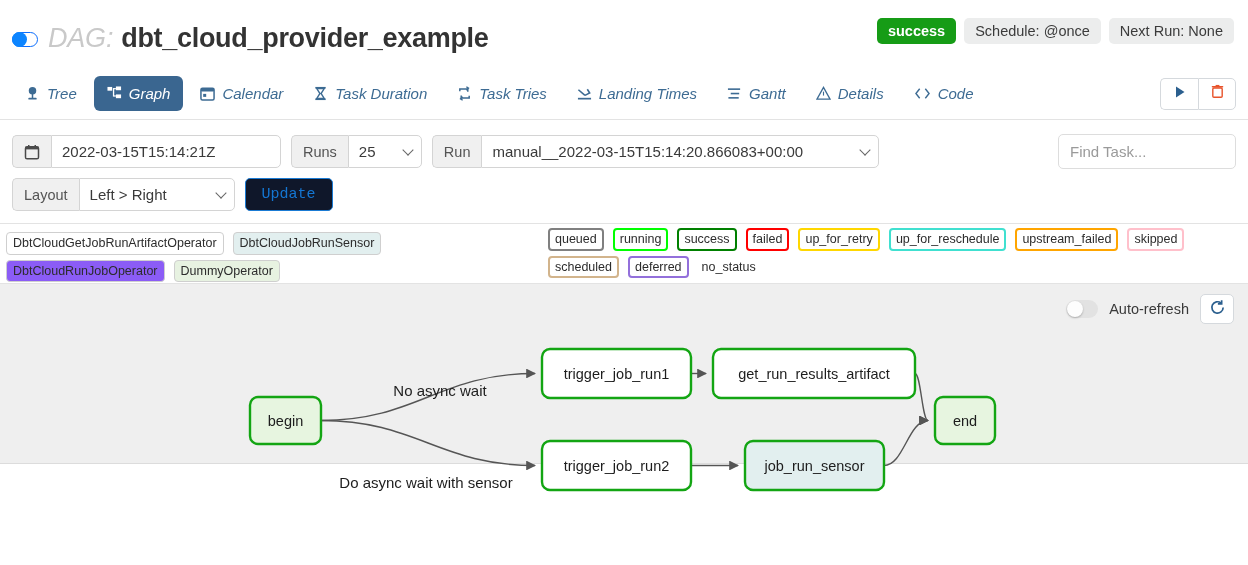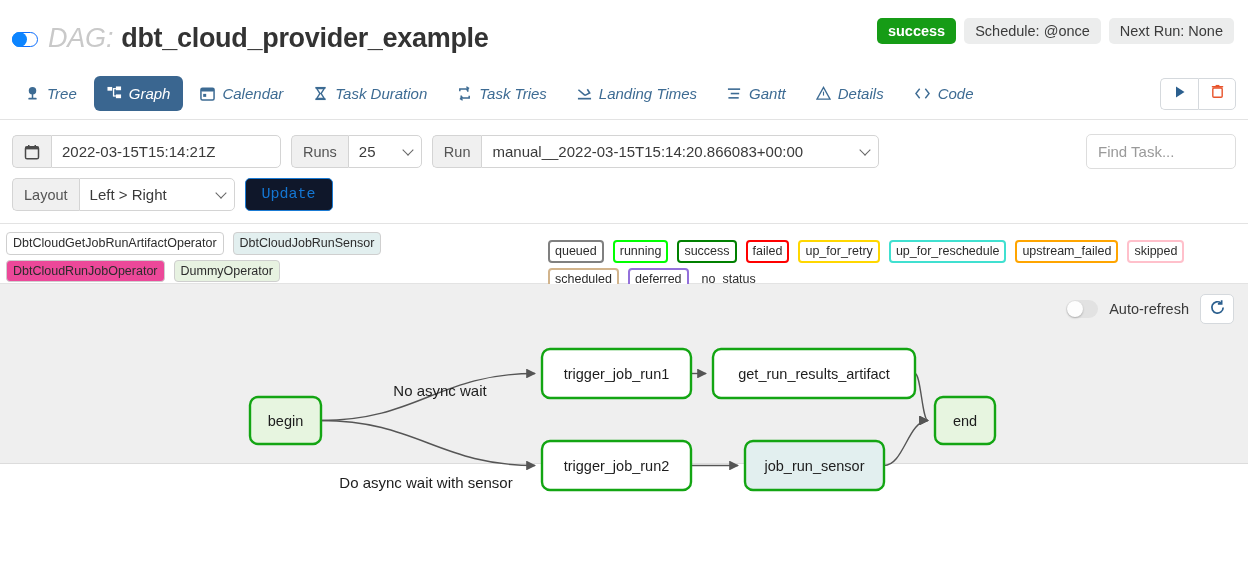--- a/index.html
+++ b/index.html
@@ -93,30 +93,30 @@
   .date-input { width:230px; border-radius:0 5px 5px 0; }
   .runs-sel   { width:74px; border-radius:0 5px 5px 0; }
   .run-sel    { width:398px; border-radius:0 5px 5px 0; }
   .layout-sel { width:156px; border-radius:0 5px 5px 0; }
   .btn-update {
     border:1px solid #1a7bd4; color:#1476d2; background:#0f172a;
     font-size:15px; border-radius:5px; padding:7px 16px; margin-left:10px; cursor:pointer;
     font-family:Liberation Mono, monospace;
   }
   .find-task {
-    margin-left:auto; width:150px; border:1px solid #dddddd; border-radius:5px;
+    margin-left:auto; width:178px; border:1px solid #dddddd; border-radius:5px;
     background:#fff; padding:8px 11px; font-size:15px; color:#9a9a9a;
     font-family:"Liberation Sans", sans-serif;
   }
   .find-task::placeholder{ color:#9a9a9a; }
 
   
   .legend { padding: 8px 6px 8px 6px; border-bottom:1px solid #e3e3e3; position:relative; height:60px;}
   .legend-ops { position:absolute; left:6px; top:8px; width:540px; display:flex; flex-wrap:wrap; gap:5px 9px;}
-  .legend-states { position:absolute; left:548px; top:16px; right:6px; display:flex; flex-wrap:wrap; gap:5px 9px; align-items:flex-start;}
+  .legend-states { position:absolute; left:548px; top:4px; right:6px; display:flex; flex-wrap:wrap; gap:5px 9px; align-items:flex-start;}
   .chip {
     font-size:12.5px; line-height:1; padding:4px 6px; border-radius:4px;
     border:1px solid #cfcfcf; background:#fff; color:#2c2c2c; white-space:nowrap;
     font-family:"Liberation Sans", sans-serif;
   }
   .chip.state { border-width:2px; padding:3px 5px; }
   .chip.plain { border-color:transparent; background:transparent; padding-left:2px;}
 
   
   .graph-wrap { position:relative; height:180px; background:#efefef; border-bottom:1px solid #dcdcdc;}
@@ -324,21 +324,21 @@
         </div>
       </div>
       <button class="btn-update">Update</button>
     </div>
   </div>
 
   <div class="legend">
     <div class="legend-ops" id="legend-ops">
         <span class="chip" style="background: rgb(255, 255, 255); border-color: rgb(207, 207, 207);">DbtCloudGetJobRunArtifactOperator</span>
         <span class="chip" style="background: rgb(226, 239, 239); border-color: rgb(207, 207, 207);">DbtCloudJobRunSensor</span>
-        <span class="chip" style="background: #ec4899; border-color: rgb(207, 207, 207);">DbtCloudRunJobOperator</span>
+        <span class="chip" style="background: #8b5cf6; border-color: rgb(207, 207, 207);">DbtCloudRunJobOperator</span>
         <span class="chip" style="background: rgb(231, 242, 225); border-color: rgb(207, 207, 207);">DummyOperator</span>
       </div>
     <div class="legend-states" id="legend-states">
         <span class="chip state" style="border-color: rgb(128, 128, 128);">queued</span>
         <span class="chip state" style="border-color: rgb(0, 255, 0);">running</span>
         <span class="chip state" style="border-color: rgb(0, 128, 0);">success</span>
         <span class="chip state" style="border-color: rgb(255, 0, 0);">failed</span>
         <span class="chip state" style="border-color: rgb(255, 215, 0);">up_for_retry</span>
         <span class="chip state" style="border-color: rgb(64, 224, 208);">up_for_reschedule</span>
         <span class="chip state" style="border-color: rgb(255, 165, 0);">upstream_failed</span>

